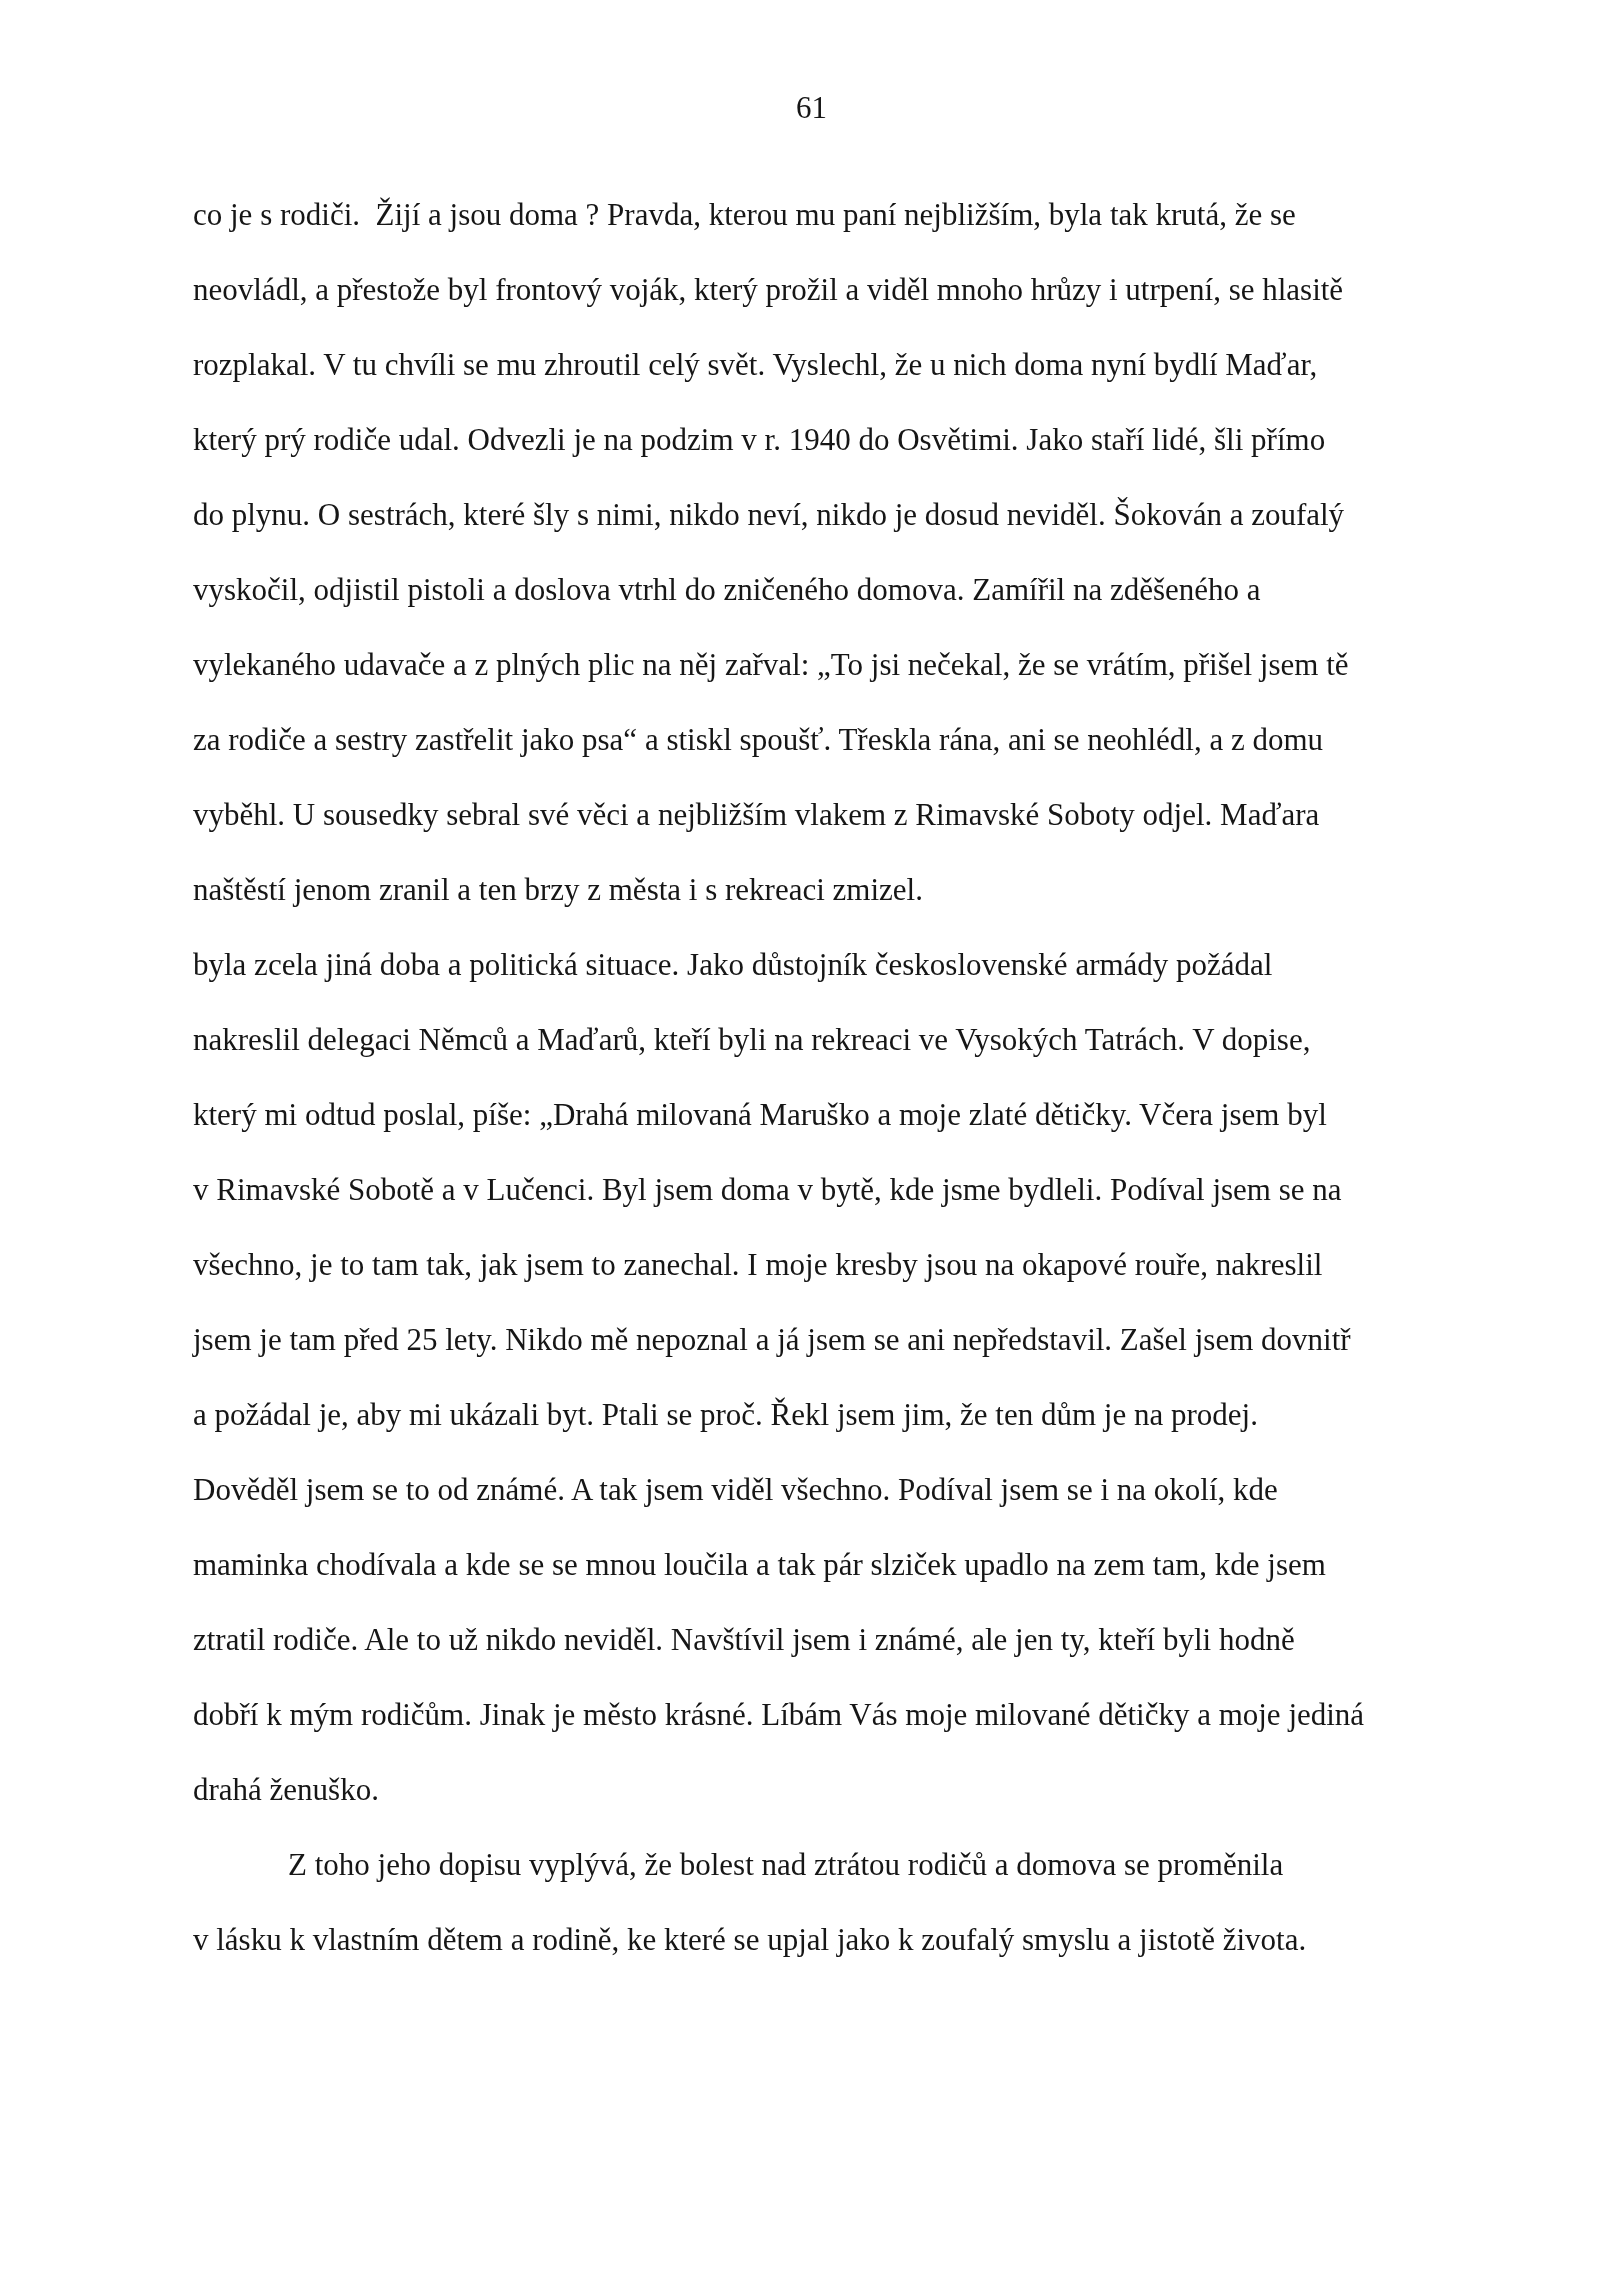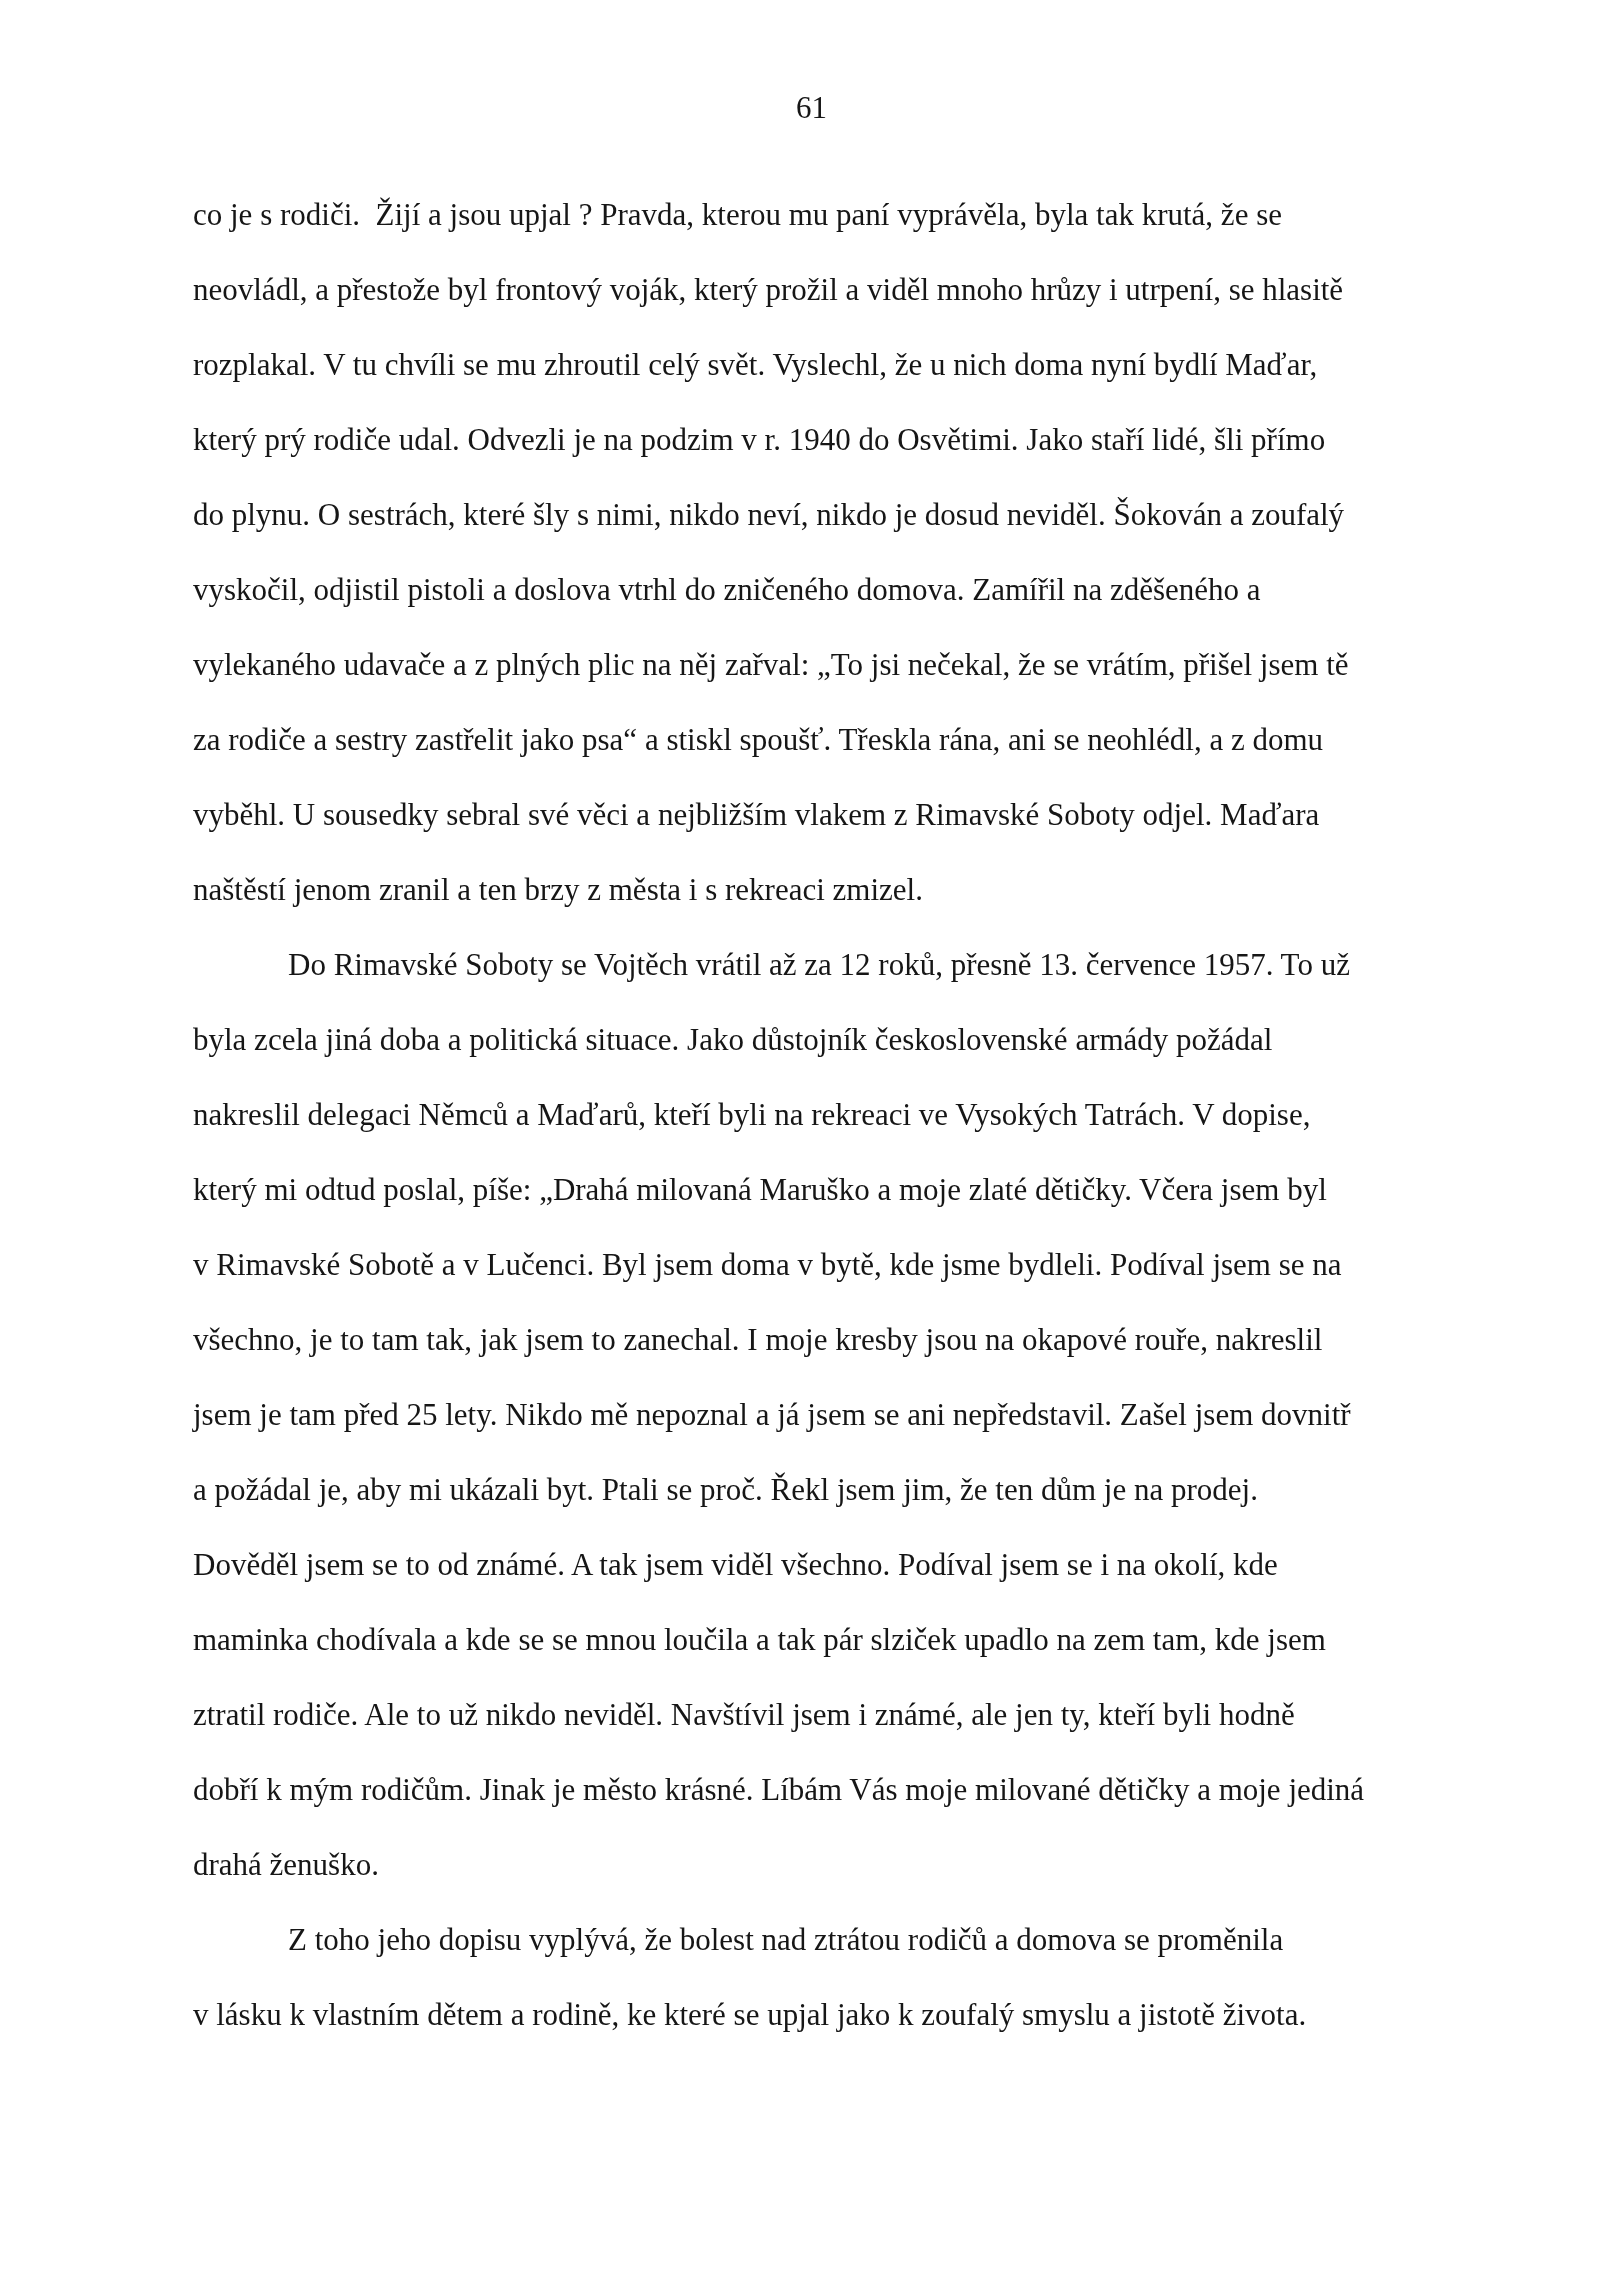--- a/index.html
+++ b/index.html
@@ -39,31 +39,30 @@
   .line.indent {
     text-indent: 95px;
   }
 </style>
 </head>
 <body>
 
 <div class="page">
   <div class="page-number">61</div>
   <div class="text-block" id="text-block">
-      <div class="line">co je s rodiči.  Žijí a jsou upjal ? Pravda, kterou mu paní vyprávěla, byla tak krutá, že se</div>
+      <div class="line">co je s rodiči.  Žijí a jsou doma ? Pravda, kterou mu paní nejbližším, byla tak krutá, že se</div>
       <div class="line">neovládl, a přestože byl frontový voják, který prožil a viděl mnoho hrůzy i utrpení, se hlasitě</div>
       <div class="line">rozplakal. V tu chvíli se mu zhroutil celý svět. Vyslechl, že u nich doma nyní bydlí Maďar,</div>
       <div class="line">který prý rodiče udal. Odvezli je na podzim v r. 1940 do Osvětimi. Jako staří lidé, šli přímo</div>
       <div class="line">do plynu. O sestrách, které šly s nimi, nikdo neví, nikdo je dosud neviděl. Šokován a zoufalý</div>
       <div class="line">vyskočil, odjistil pistoli a doslova vtrhl do zničeného domova. Zamířil na zděšeného a</div>
       <div class="line">vylekaného udavače a z plných plic na něj zařval: „To jsi nečekal, že se vrátím, přišel jsem tě</div>
       <div class="line">za rodiče a sestry zastřelit jako psa“ a stiskl spoušť. Třeskla rána, ani se neohlédl, a z domu</div>
       <div class="line">vyběhl. U sousedky sebral své věci a nejbližším vlakem z Rimavské Soboty odjel. Maďara</div>
       <div class="line">naštěstí jenom zranil a ten brzy z města i s rekreaci zmizel.</div>
-      <div class="line indent">Do Rimavské Soboty se Vojtěch vrátil až za 12 roků, přesně 13. července 1957. To už</div>
       <div class="line">byla zcela jiná doba a politická situace. Jako důstojník československé armády požádal</div>
       <div class="line">nakreslil delegaci Němců a Maďarů, kteří byli na rekreaci ve Vysokých Tatrách. V dopise,</div>
       <div class="line">který mi odtud poslal, píše: „Drahá milovaná Maruško a moje zlaté dětičky. Včera jsem byl</div>
       <div class="line">v Rimavské Sobotě a v Lučenci. Byl jsem doma v bytě, kde jsme bydleli. Podíval jsem se na</div>
       <div class="line">všechno, je to tam tak, jak jsem to zanechal. I moje kresby jsou na okapové rouře, nakreslil</div>
       <div class="line">jsem je tam před 25 lety. Nikdo mě nepoznal a já jsem se ani nepředstavil. Zašel jsem dovnitř</div>
       <div class="line">a požádal je, aby mi ukázali byt. Ptali se proč. Řekl jsem jim, že ten dům je na prodej.</div>
       <div class="line">Dověděl jsem se to od známé. A tak jsem viděl všechno. Podíval jsem se i na okolí, kde</div>
       <div class="line">maminka chodívala a kde se se mnou loučila a tak pár slziček upadlo na zem tam, kde jsem</div>
       <div class="line">ztratil rodiče. Ale to už nikdo neviděl. Navštívil jsem i známé, ale jen ty, kteří byli hodně</div>

